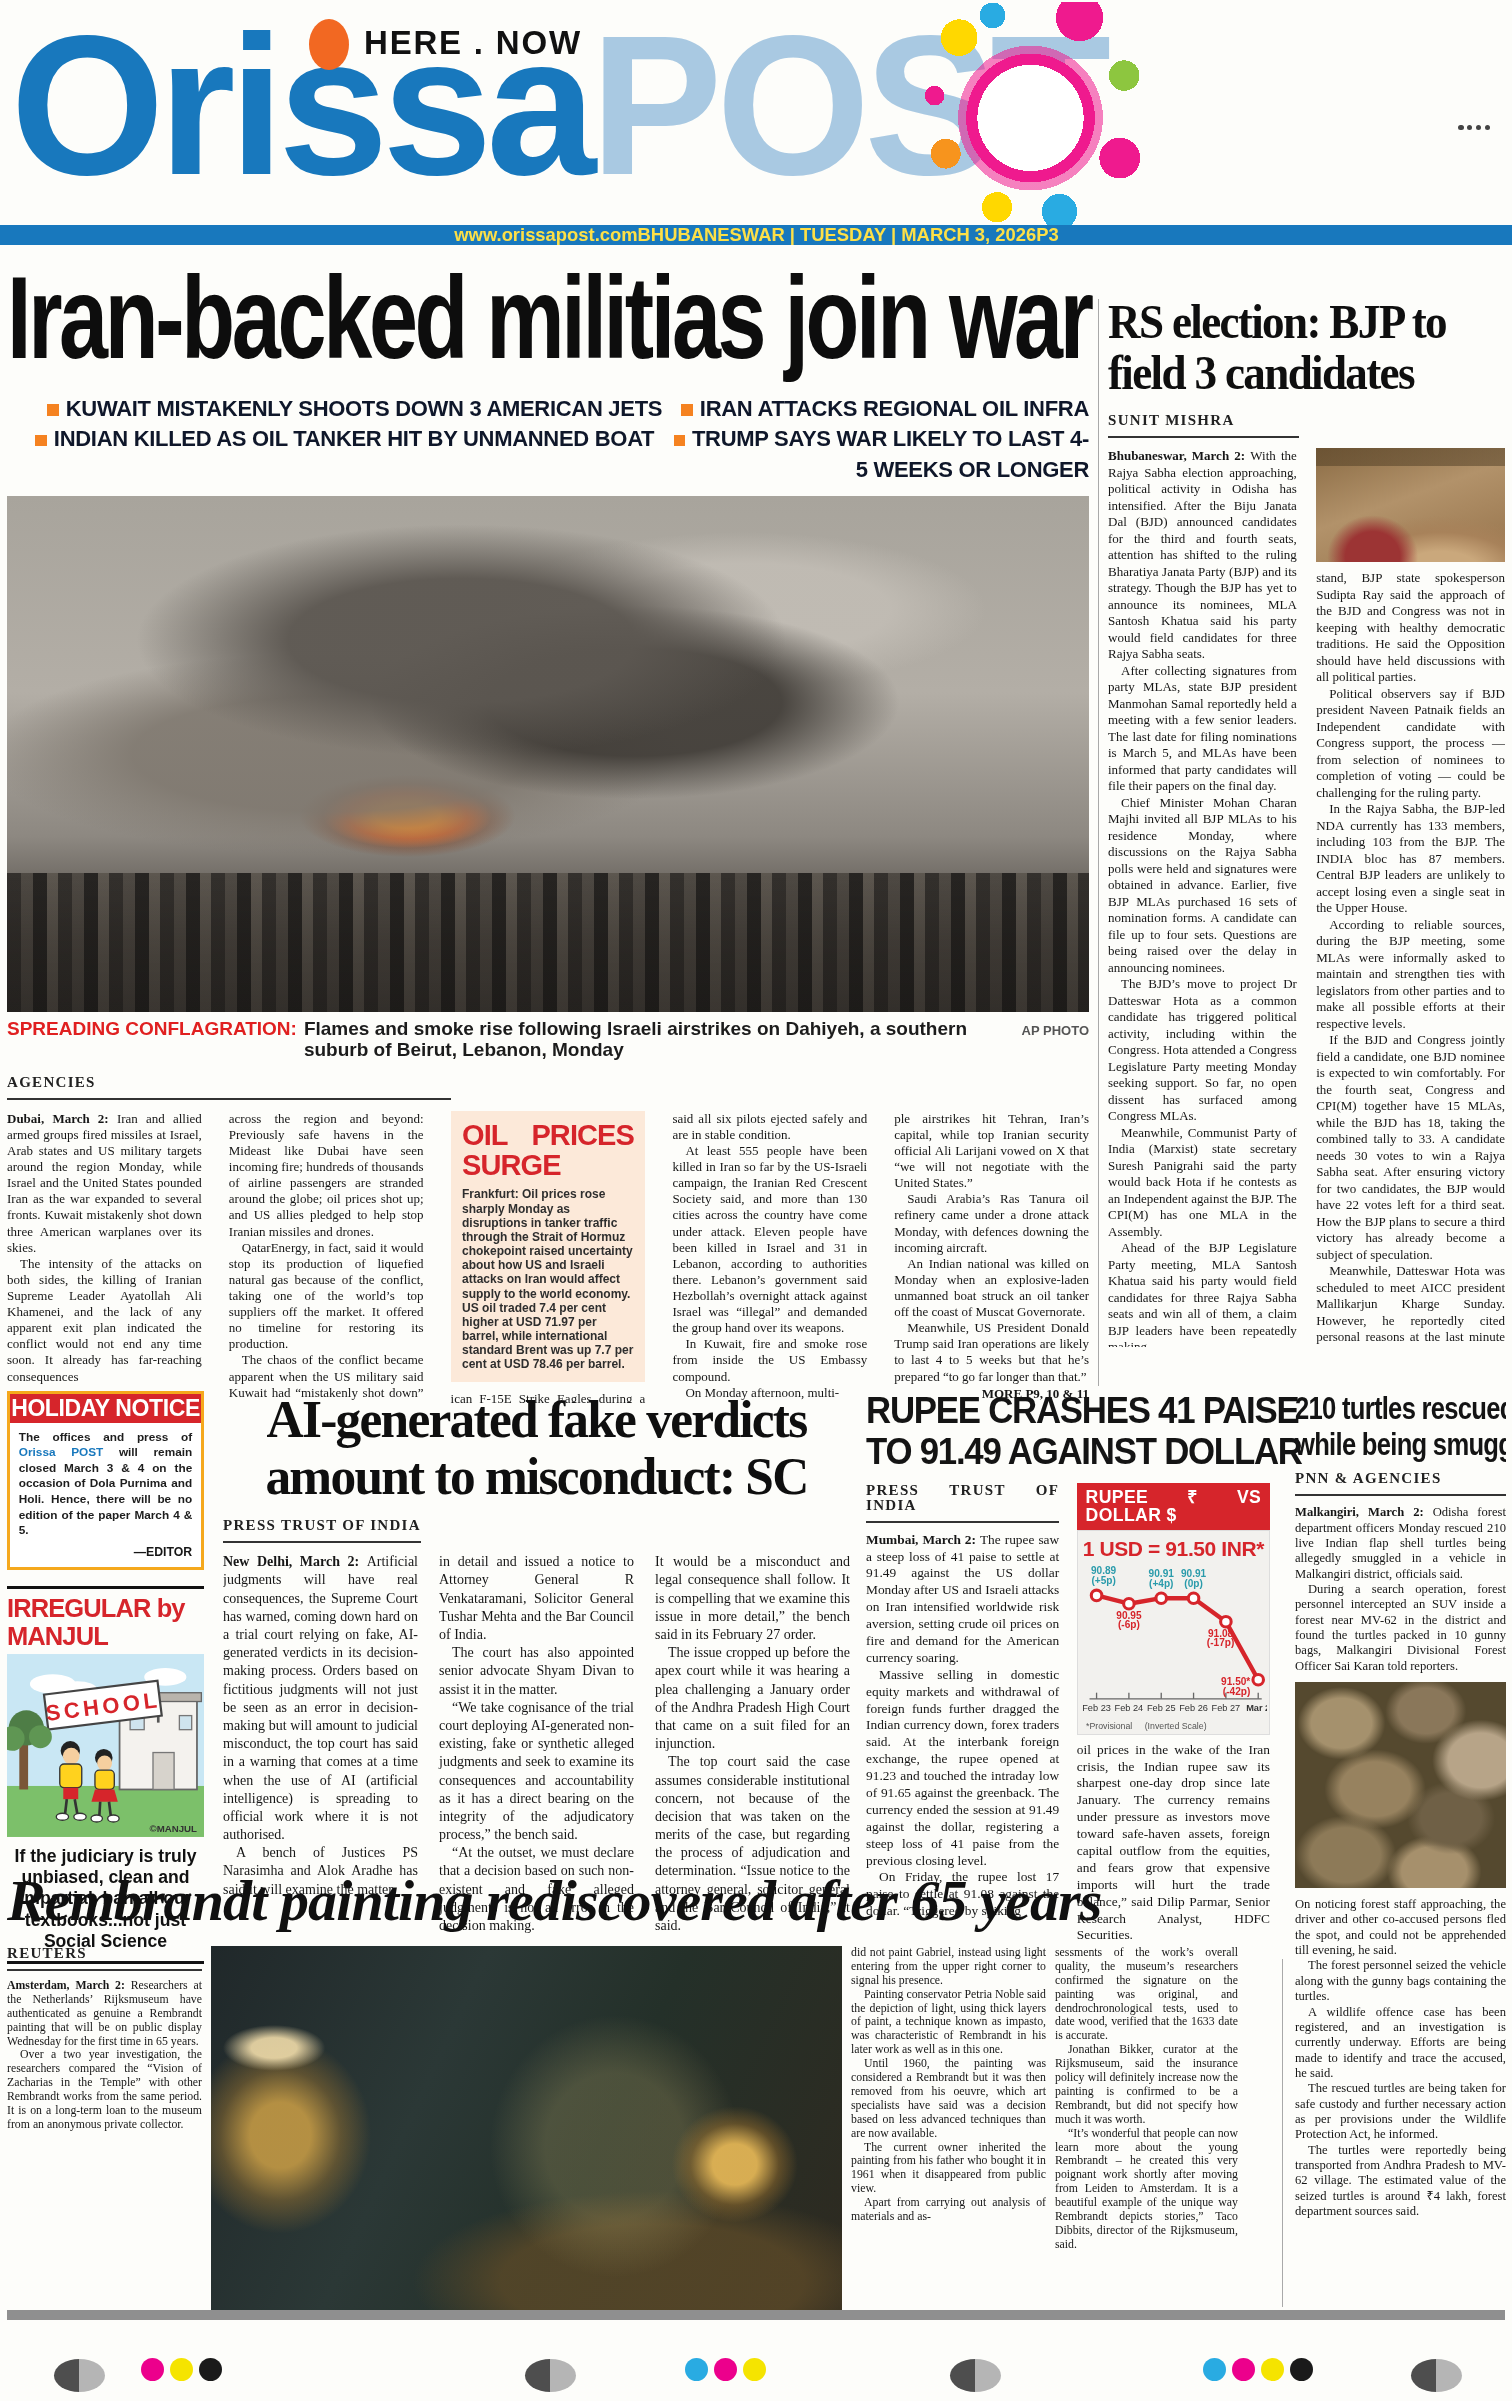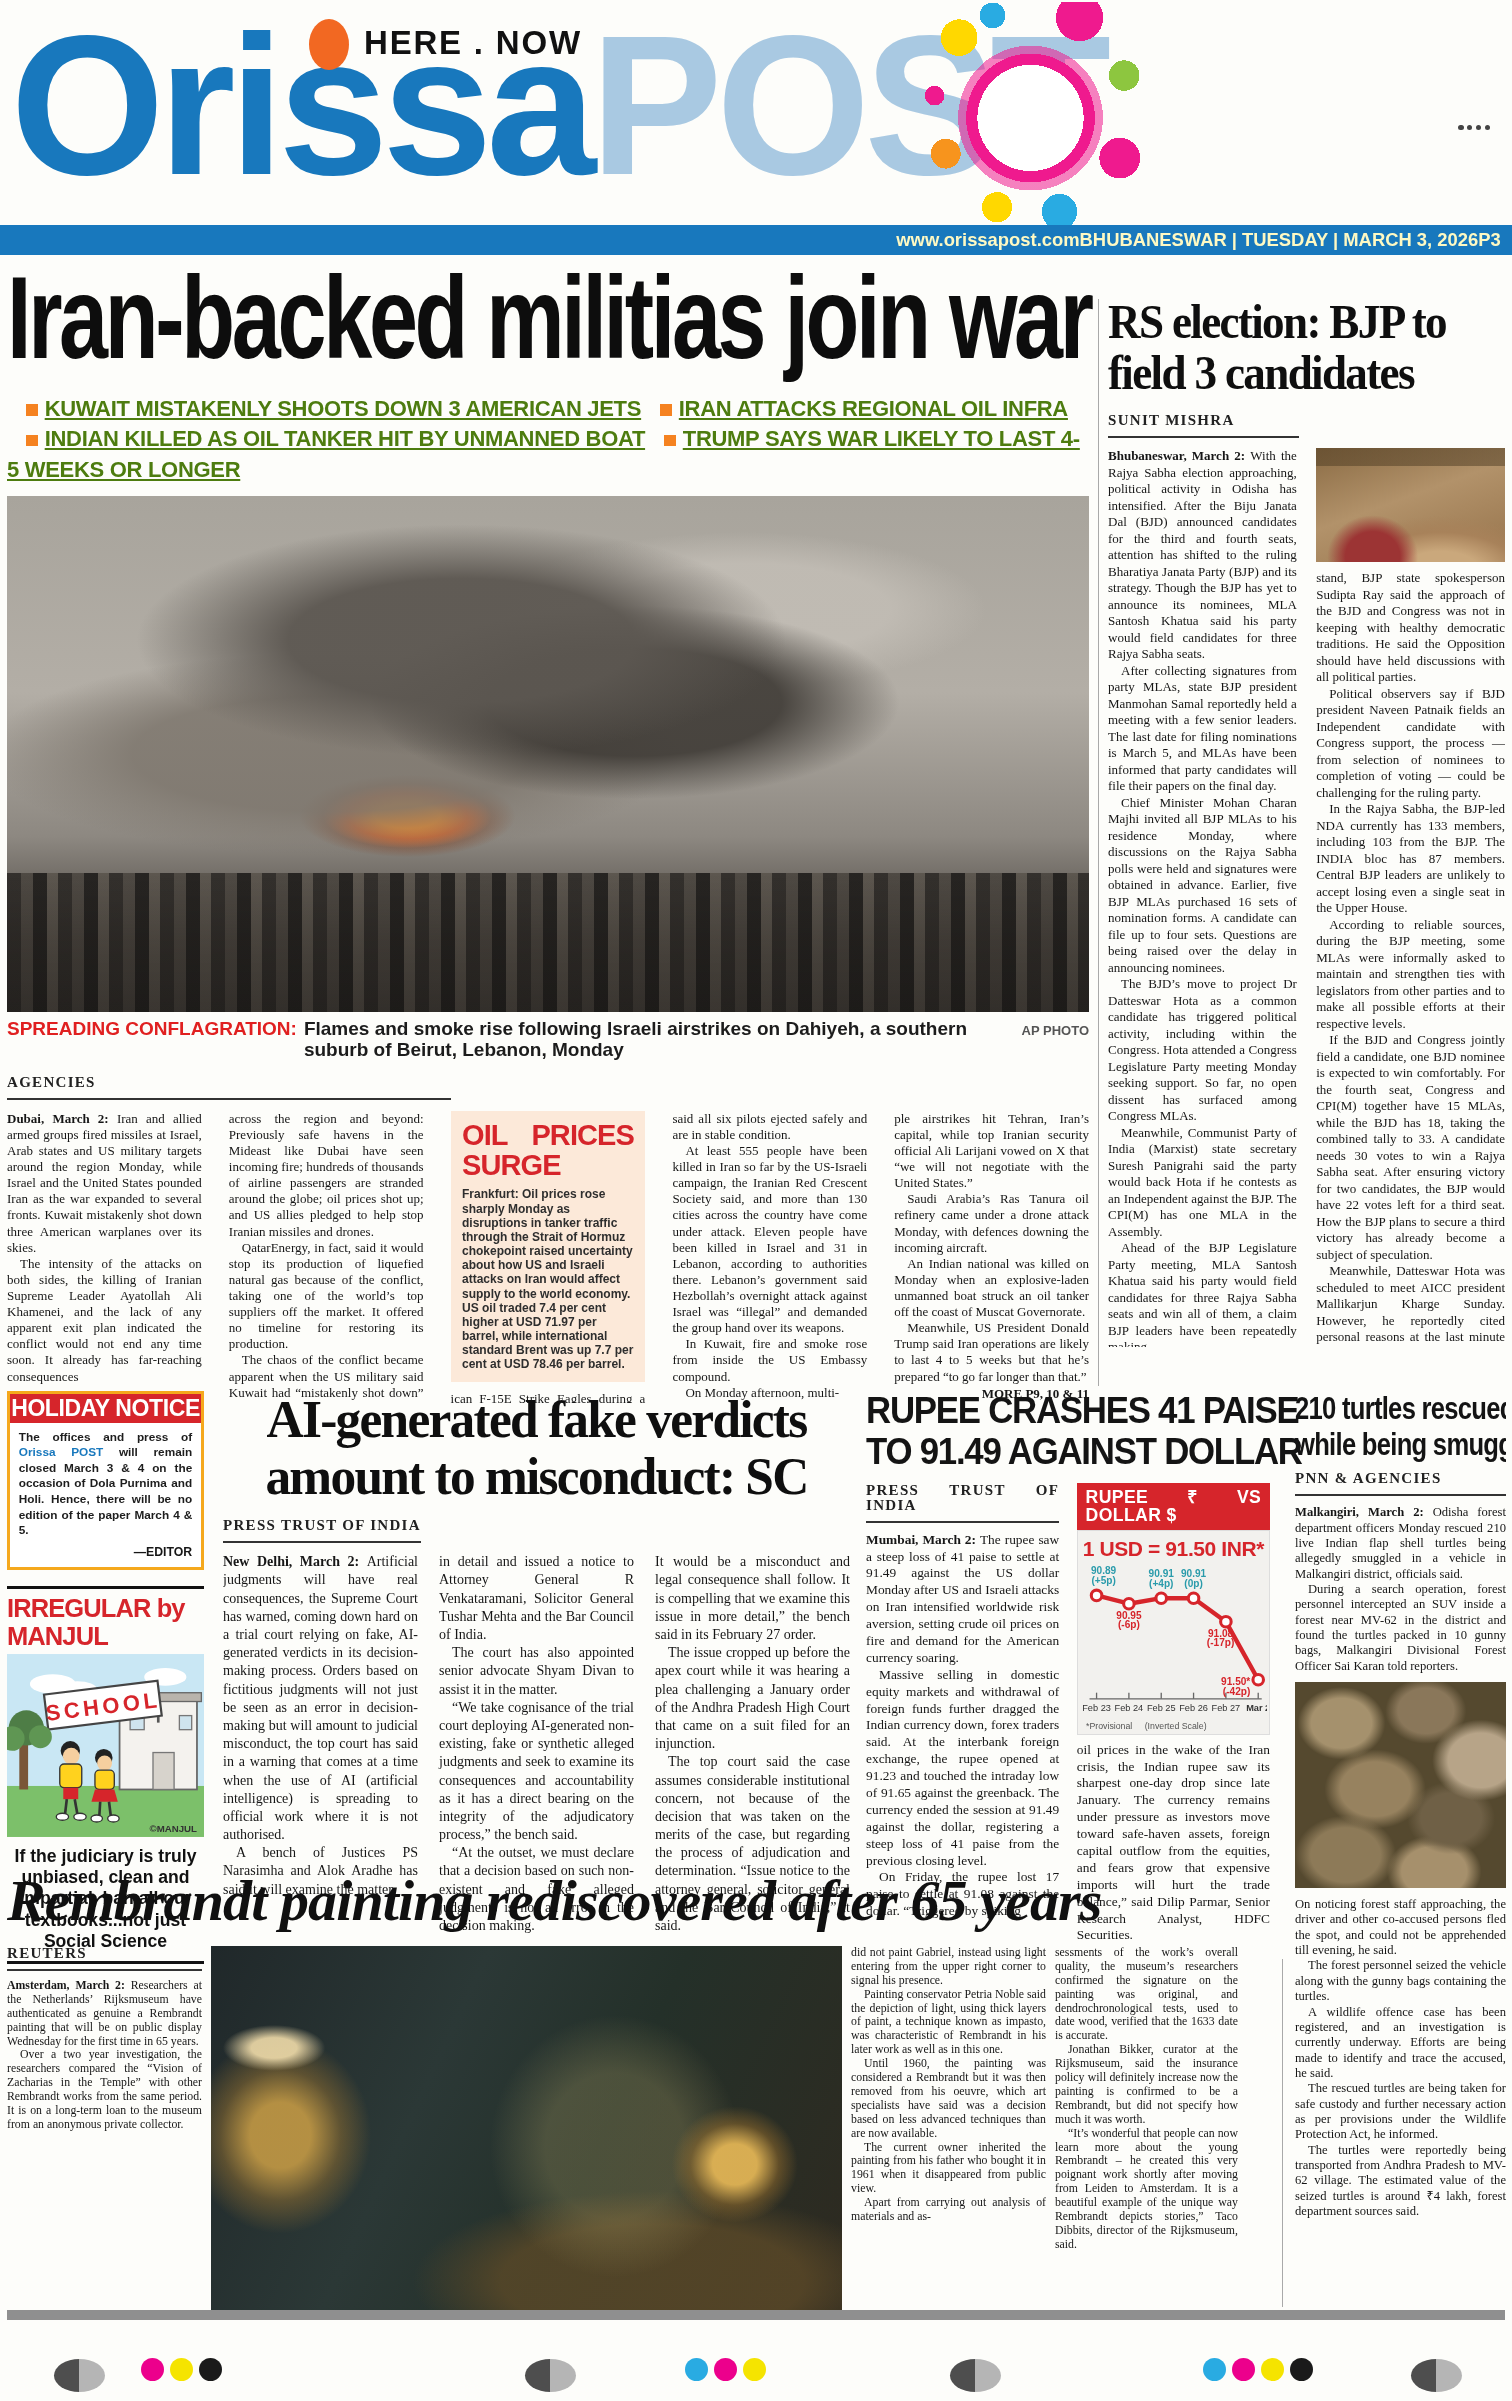--- a/index.html
+++ b/index.html
@@ -22,39 +22,39 @@
       radial-gradient(circle at 35% 92%, #ffd800 0 6%, transparent 6%),
       radial-gradient(circle at 12% 68%, #f7941d 0 6%, transparent 6%),
       radial-gradient(circle at 7% 42%, #ef1a8e 0 4%, transparent 4%);
   }
   .tagline-dot { position:absolute; left:309px; top:19.3px; width:40px; height:51px; background:#f26822; border-radius:50%; }
   .tagline { position:absolute; left:364px; top:26px; font:700 33px/1 "Liberation Sans", sans-serif; letter-spacing:1.8px; color:#111; }
   .corner-dots { position:absolute; right:23px; top:125px; display:flex; gap:3.5px; }
   .corner-dots i { width:5.3px; height:5.3px; border-radius:50%; background:#444; display:block; }
 
   
-  .datebar { position:absolute; left:0; top:225px; width:1513px; height:30px; background:#1878bd; color:#fef9c3;
-    display:flex; align-items:center; justify-content:flex-end; padding:0 12.3px;
+  .datebar { position:absolute; left:0; top:225px; width:1513px; height:20px; background:#1878bd; color:#fde047;
+    display:flex; align-items:center; justify-content:center; padding:0 12.3px;
     font:700 18.4px/1 "Liberation Sans", sans-serif; }
 
   
   .byline { font:700 15px/1 "Liberation Serif", serif; text-transform:uppercase; letter-spacing:1.3px; color:#222;
     border-bottom:2.2px solid #333; padding-bottom:8px; }
   .para { margin:0; }
   .para + .para { text-indent:13px; }
   .dl { font-weight:700; }
   .col { text-align:justify; }
   .photo { background-color:#888; }
   .vrule { position:absolute; border-left:1.3px solid #a9a9a9; width:0; }
 
   
   .lead { position:absolute; left:7px; top:260px; width:1082px; }
   .lead h1 { font:700 116px/1 "Liberation Sans", sans-serif; letter-spacing:-4.4px; color:#0d0d0d;
     transform:scaleX(.76); transform-origin:left center; white-space:nowrap; }
-  .bullets { margin-top:17.6px; text-align:left; font:700 22px/1.4 "Liberation Sans", sans-serif; color:#4d7c0f; letter-spacing:-0.3px;text-decoration:underline; }
+  .bullets { margin-top:17.6px; text-align:right; font:700 22px/1.4 "Liberation Sans", sans-serif; color:#0f172a; letter-spacing:-0.3px; }
   .sq { display:inline-block; width:11.4px; height:11.4px; background:#f58220; margin:0 7px 0 19.3px; vertical-align:baseline; }
   .photo-lead { margin-top:10.5px; height:516px; position:relative; overflow:hidden;
     background:
       radial-gradient(ellipse 40% 30% at 42% 28%, rgba(92,87,81,.95) 0 40%, transparent 75%),
       radial-gradient(ellipse 34% 26% at 58% 40%, rgba(62,58,53,.9) 0 40%, transparent 72%),
       radial-gradient(ellipse 46% 28% at 30% 50%, rgba(126,119,110,.85) 0 40%, transparent 70%),
       radial-gradient(ellipse 30% 20% at 68% 22%, rgba(196,191,183,.8) 0 45%, transparent 75%),
       radial-gradient(ellipse 10% 8% at 37% 62%, rgba(255,140,30,.95) 0 30%, rgba(228,92,22,.75) 55%, rgba(130,62,30,.4) 78%, transparent 100%),
       linear-gradient(#a8a49c 0%, #b3aea6 38%, #8d8881 66%, #4a4540 86%, #2a2725 100%); }
   .photo-lead::after { content:""; position:absolute; left:0; right:0; bottom:0; height:27%;

